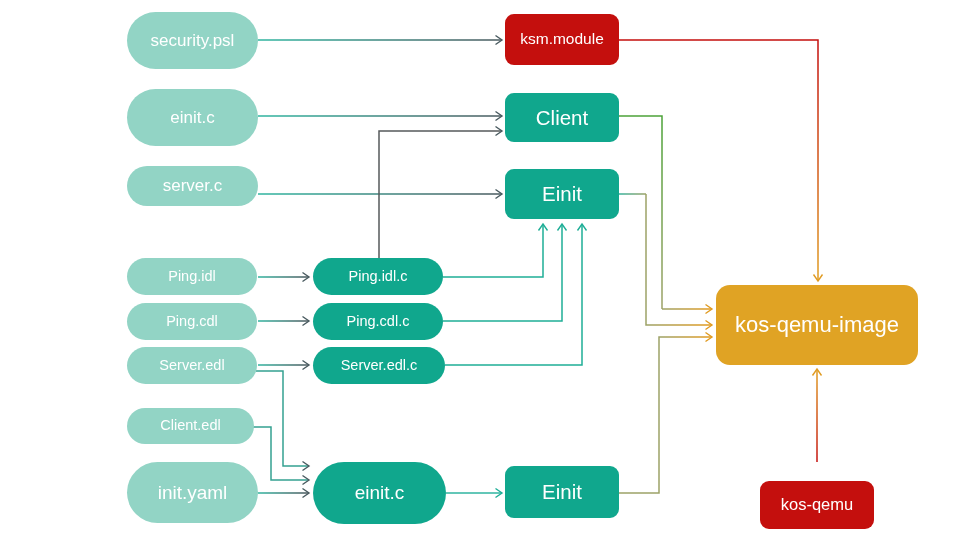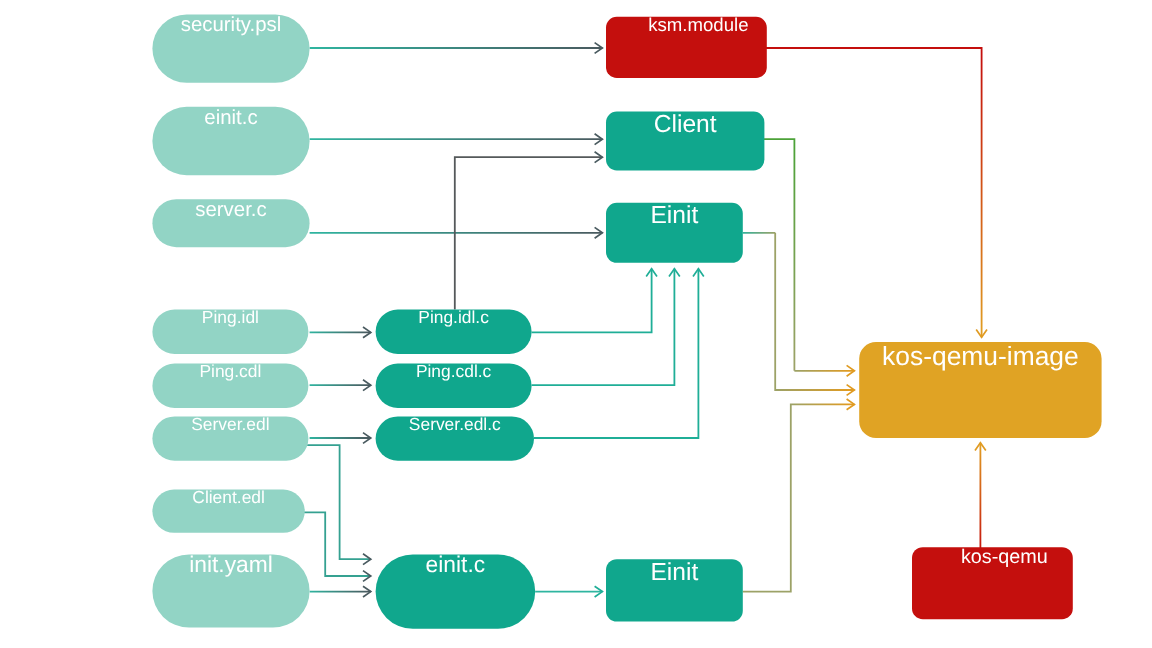--- a/index.html
+++ b/index.html
@@ -2,29 +2,29 @@
 <html style="--c-source: #92D4C5; --c-teal: #10A78D; --c-red: #C40F0D; --c-orange: #E0A324;"><head>
 <meta charset="utf-8">
 <style>
   html,body{margin:0;padding:0;background:#ffffff;}
   .stage{
     position:relative;width:960px;height:540px;background:#ffffff;overflow:hidden;
     font-family:"Liberation Sans",sans-serif;
   }
   .wires{position:absolute;left:0;top:0;width:960px;height:540px;}
   .node{
-    position:absolute;display:flex;align-items:flex-start;justify-content:center;
+    position:absolute;display:flex;align-items:center;justify-content:center;
     color:#ffffff;text-align:center;line-height:1.05;white-space:nowrap;
   }
   .pill{border-radius:999px;}
   .rect{border-radius:9px;}
   .orangebox{border-radius:14px;}
   .src{background:var(--c-source,#92D4C5);}
   .gen{background:var(--c-teal,#10A78D);}
-  .red{background:var(--c-red,#C40F0D);padding-left:20px;}
+  .red{background:var(--c-red,#C40F0D);}
   .orange{background:var(--c-orange,#E0A324);}
   .fs17{font-size:17px;}
   .fs14{font-size:14.5px;}
   .fs19{font-size:19px;}
   .fs20{font-size:20.5px;}
   .fs15{font-size:15.5px;}
   .fs16{font-size:16.5px;}
   .fs22{font-size:22px;}
 </style>
 </head>
@@ -140,30 +140,30 @@
   <div class="node pill gen fs14" style="left:313px;top:347px;width:132px;height:37px">
     <span>Server.edl.c</span>
   </div>
   <div class="node pill gen fs19" style="left:313px;top:462px;width:133px;height:62px">
     <span>einit.c</span>
   </div>
 
   <div class="node rect red fs15" style="left:505px;top:14px;width:114px;height:51px">
     <span>ksm.module</span>
   </div>
-  <div class="node rect gen fs20" style="left:505px;top:93px;width:132px;height:49px">
+  <div class="node rect gen fs20" style="left:505px;top:93px;width:114px;height:49px">
     <span>Client</span>
   </div>
   <div class="node rect gen fs20" style="left:505px;top:169px;width:114px;height:50px">
     <span>Einit</span>
   </div>
   <div class="node rect gen fs20" style="left:505px;top:466px;width:114px;height:52px">
     <span>Einit</span>
   </div>
 
   <div class="node orangebox orange fs22" style="left:716px;top:285px;width:202px;height:80px">
     <span>kos-qemu-image</span>
   </div>
-  <div class="node rect red fs16" style="left:760px;top:456px;width:114px;height:60px">
+  <div class="node rect red fs16" style="left:760px;top:481px;width:114px;height:48px">
     <span>kos-qemu</span>
   </div>
 
 </div>
 
 </body></html>

